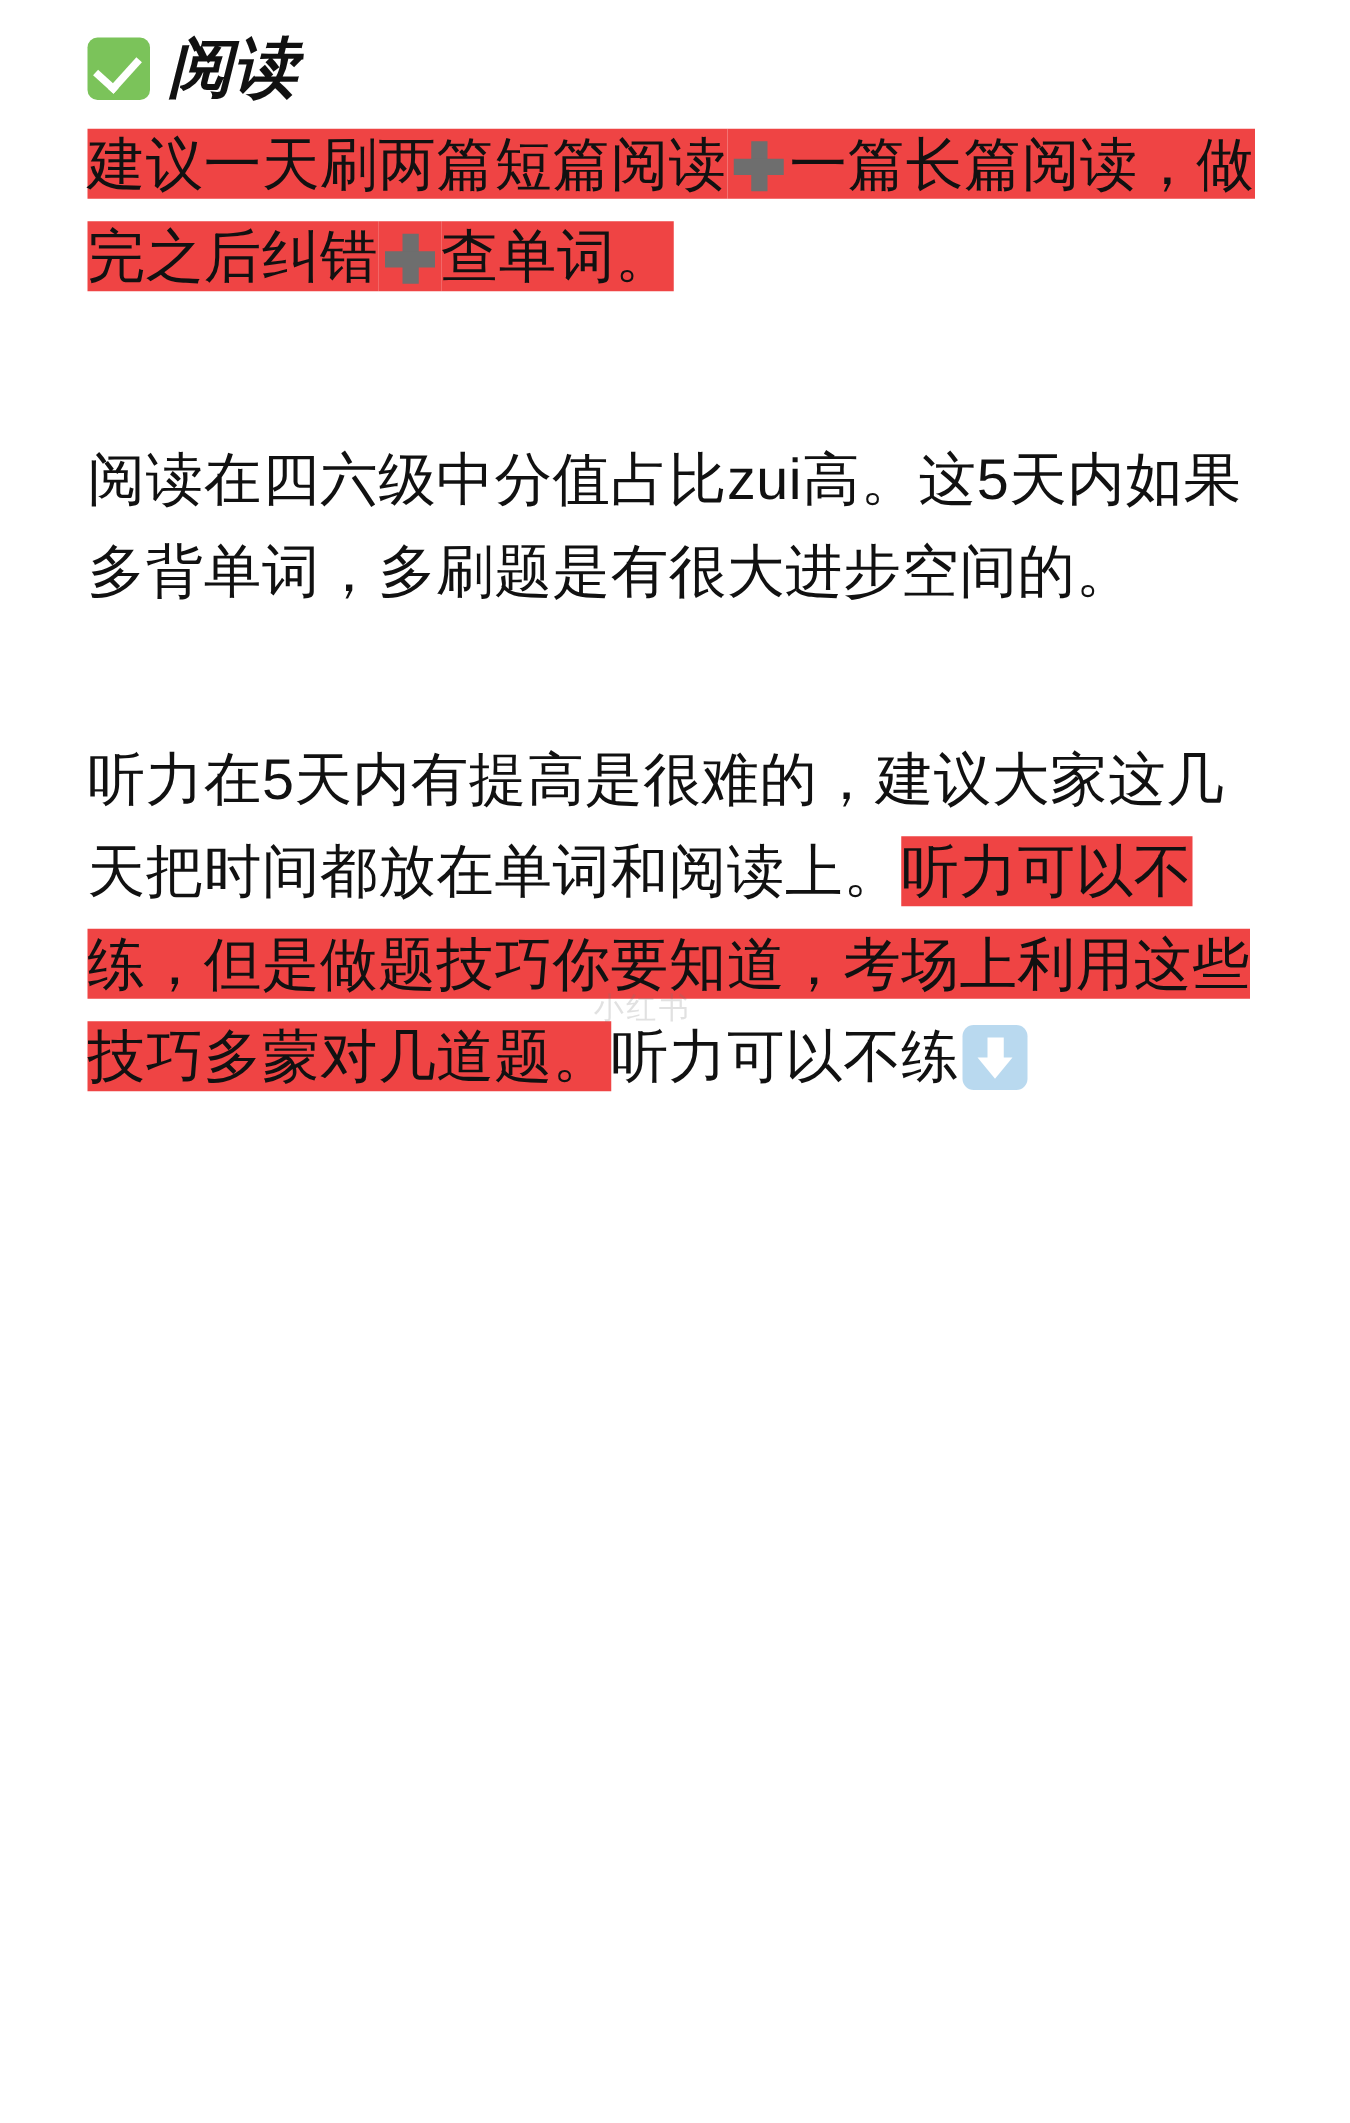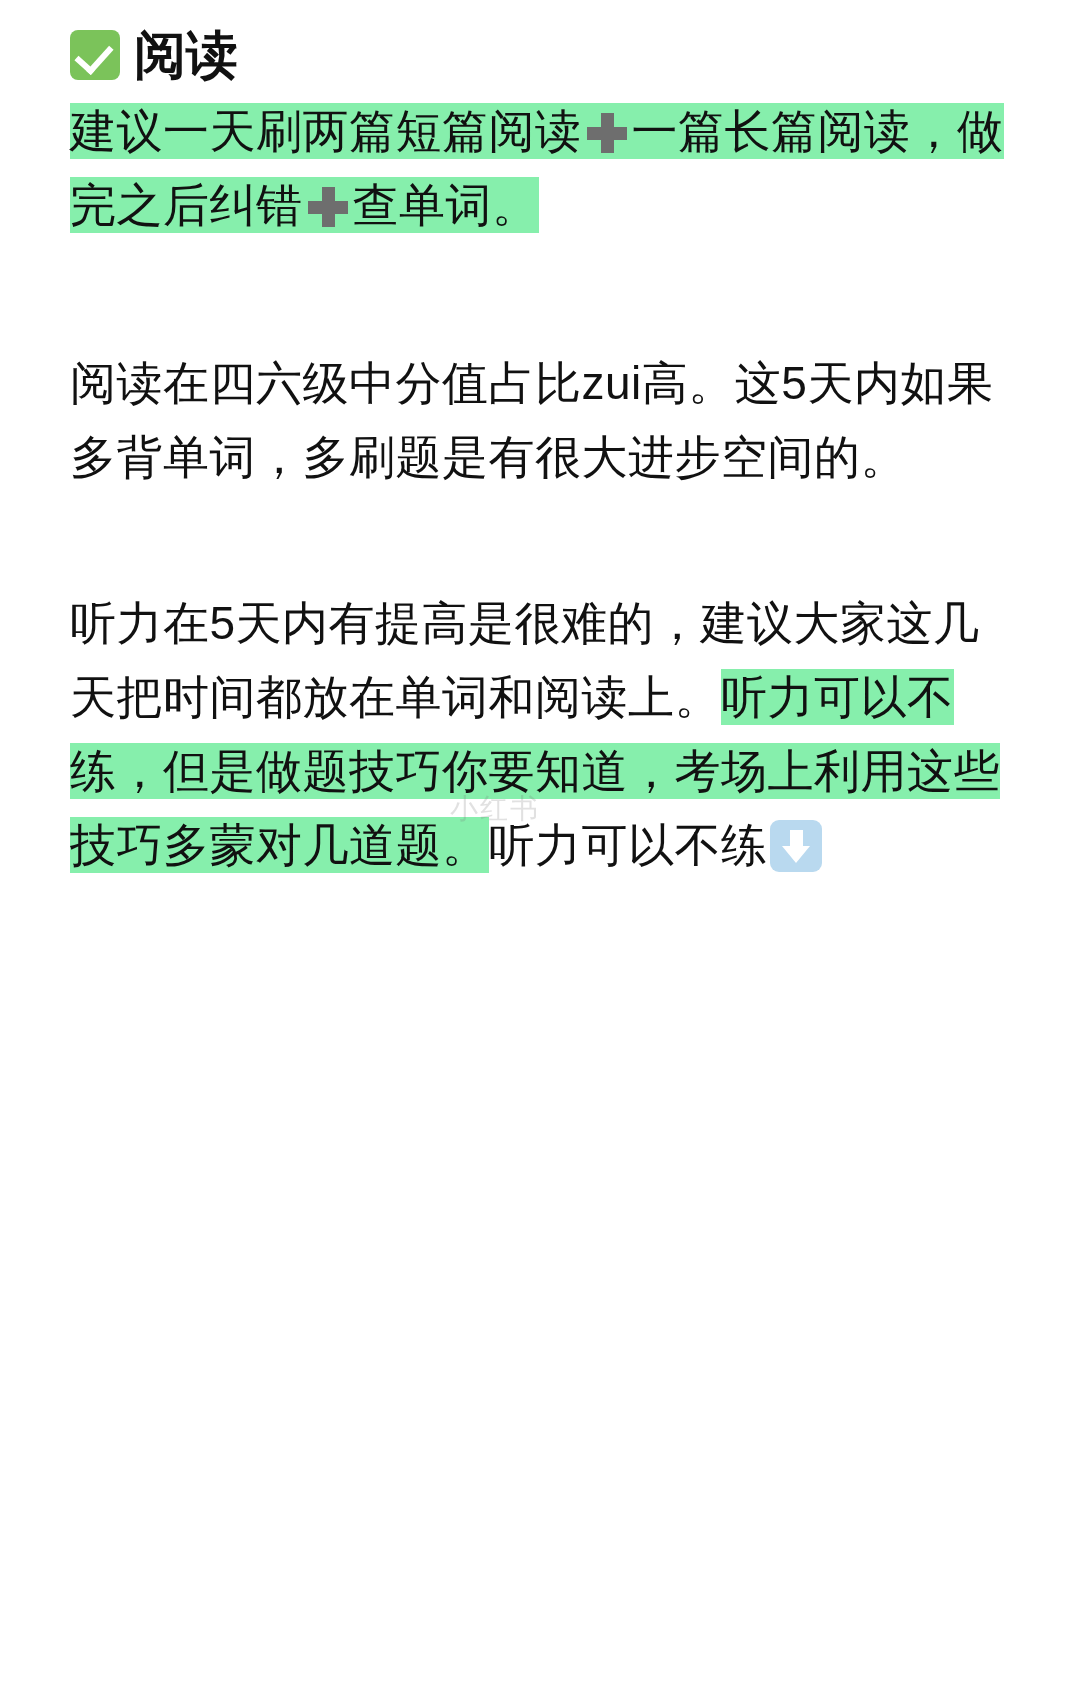--- a/index.html
+++ b/index.html
@@ -27,31 +27,32 @@
   }
   .heading {
     font-size: 52px;
     line-height: 74px;
     font-weight: 700;
     letter-spacing: 0px;
     display: flex;
     align-items: center;
     gap: 6px;
     margin: 0 0 2px 0;
+    font-style: italic;
   }
   .para {
     font-size: 46px;
     line-height: 74px;
     font-weight: 400;
     letter-spacing: 0.5px;
     margin: 0;
     word-break: break-word;
   }
   .hl {
-    background: #86efac;
+    background: #ef4444;
     padding: 2px 0;
     box-decoration-break: clone;
     -webkit-box-decoration-break: clone;
   }
   .spacer-lg { height: 104px; }
   .spacer-md { height: 92px; }
 
   
   .icon {
     display: inline-block;
@@ -123,23 +124,23 @@
     width: 48px;
     height: 48px;
     border-radius: 50%;
     border: 9px solid #ef3c2d;
     box-sizing: border-box;
     vertical-align: -9px;
     margin-right: 2px;
   }
   .watermark {
     position: absolute;
-    left: 450px;
+    left: 475px;
     top: 790px;
-    font-size: 28px;
+    font-size: 24px;
     color: rgba(120,120,120,0.22);
     letter-spacing: 2px;
     user-select: none;
     pointer-events: none;
   }
 </style>
 </head>
 <body>
 
 <div class="page">

